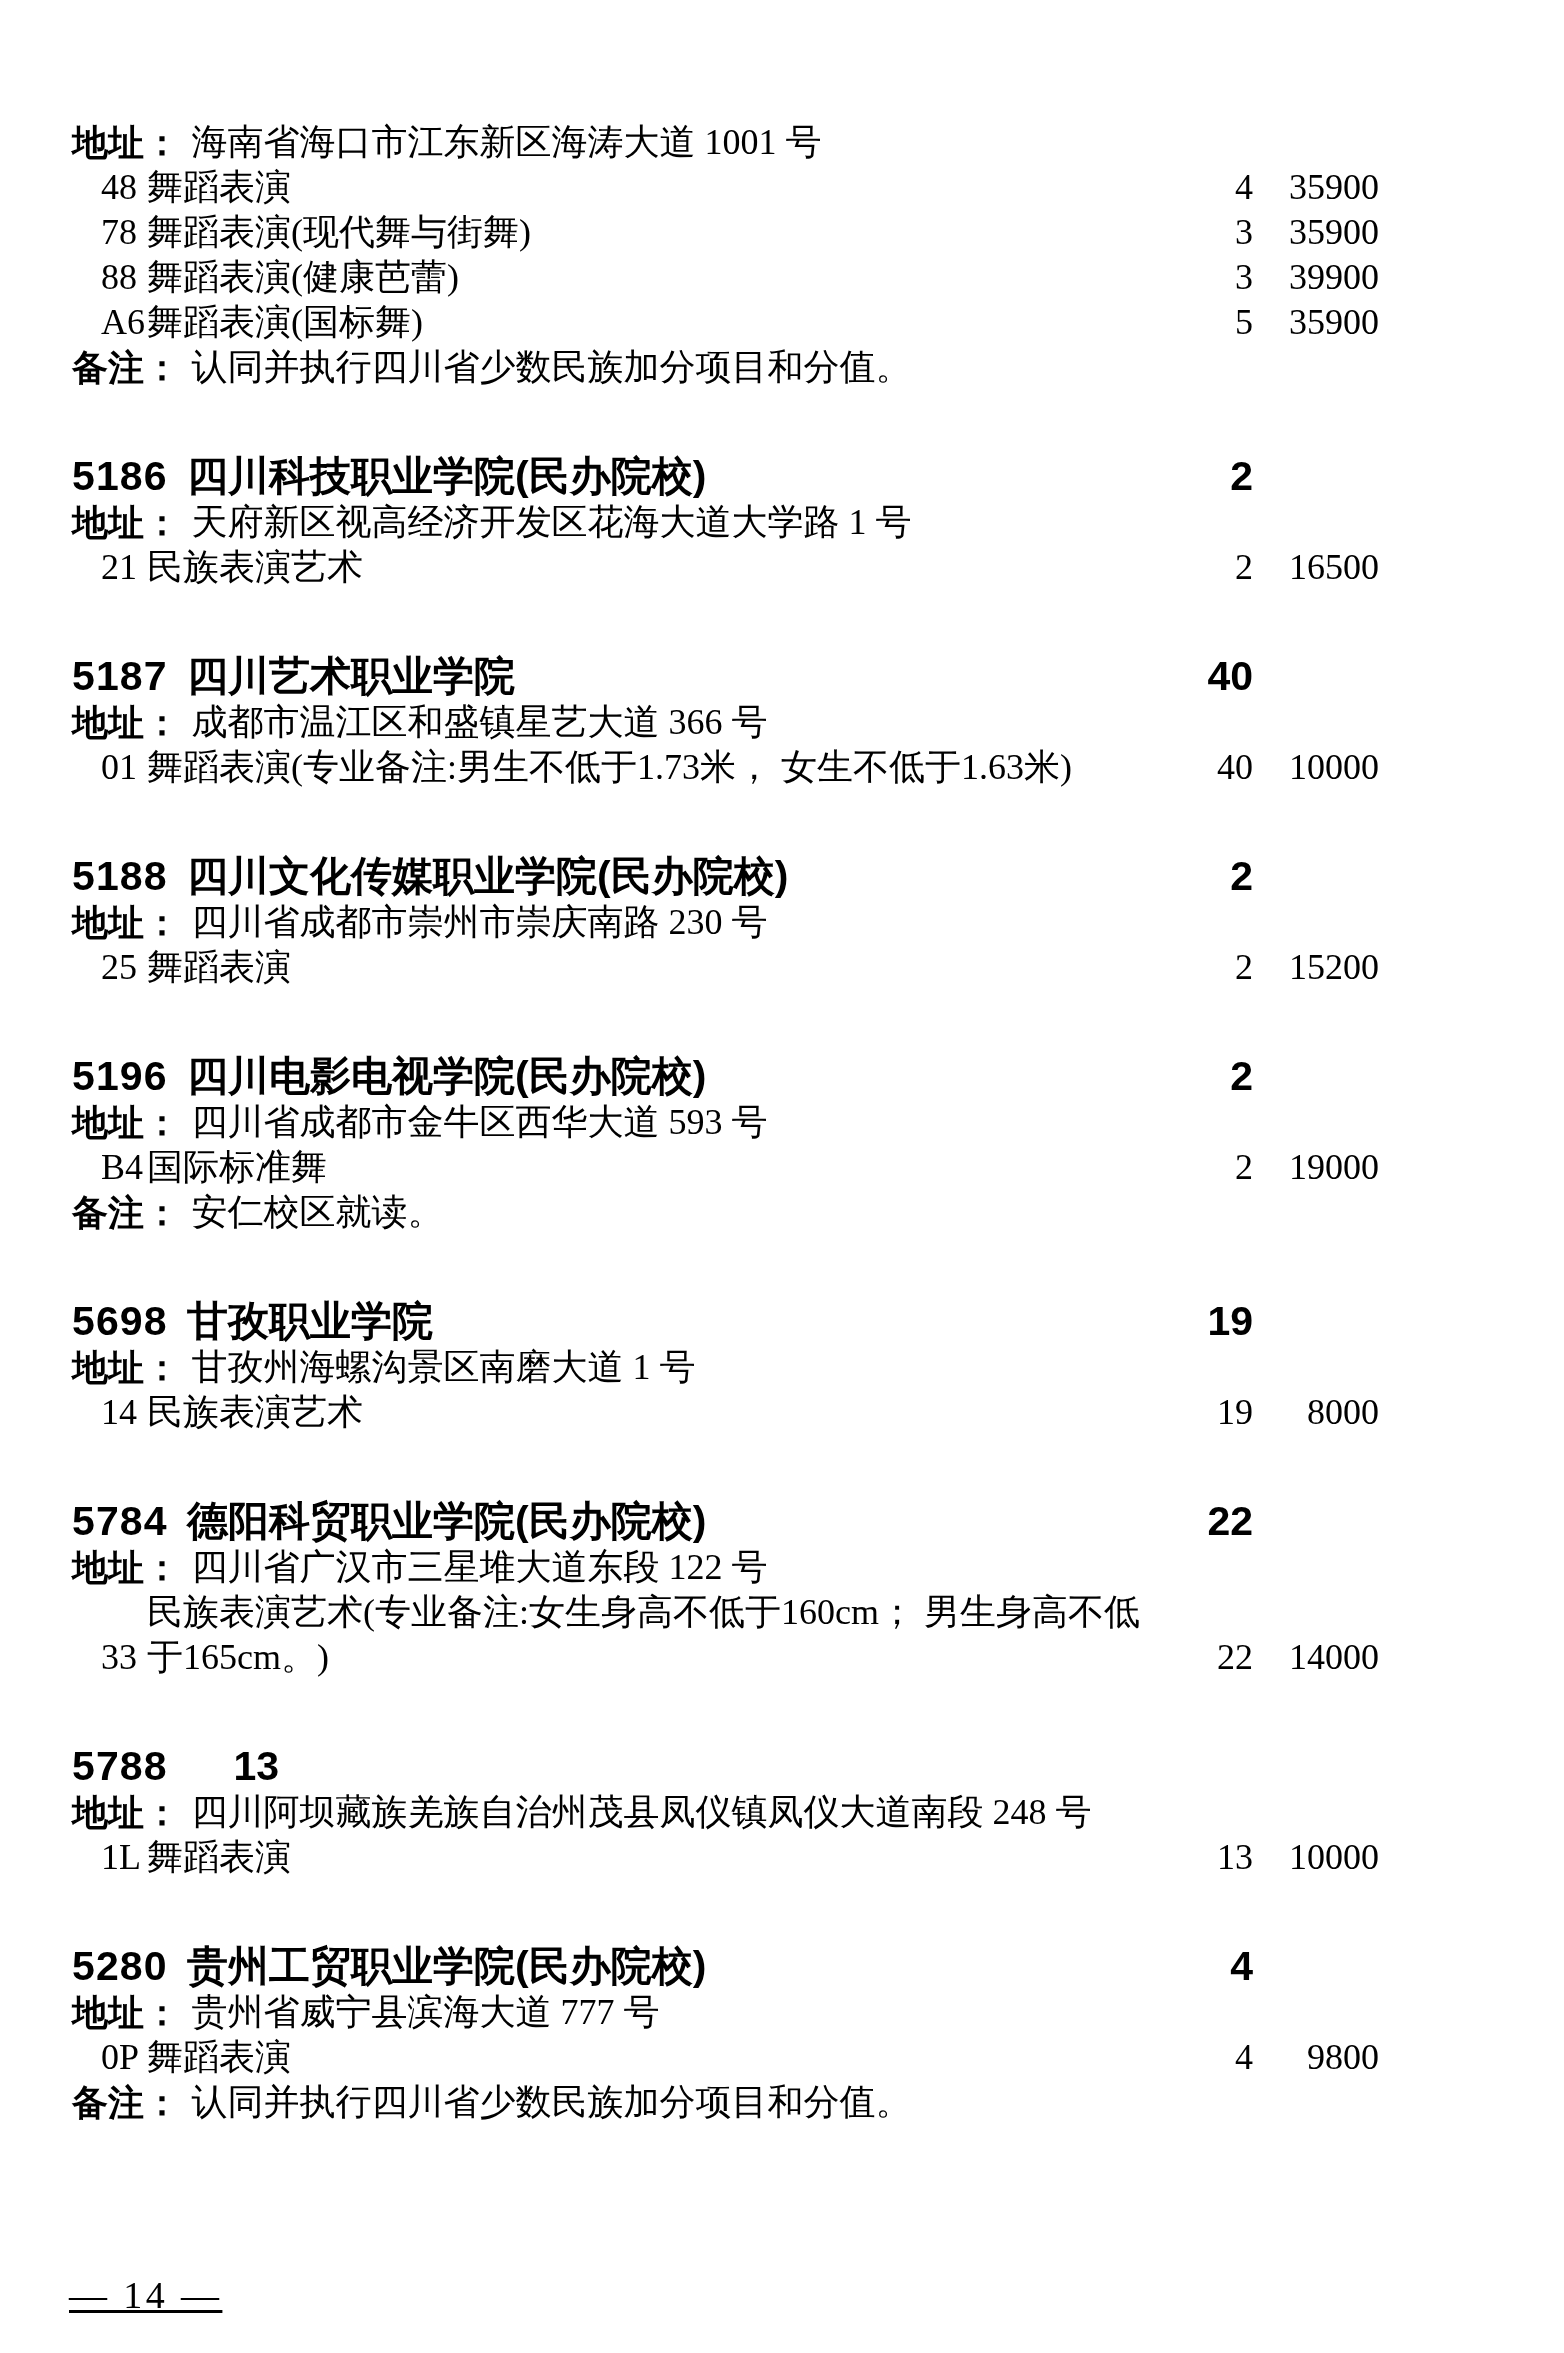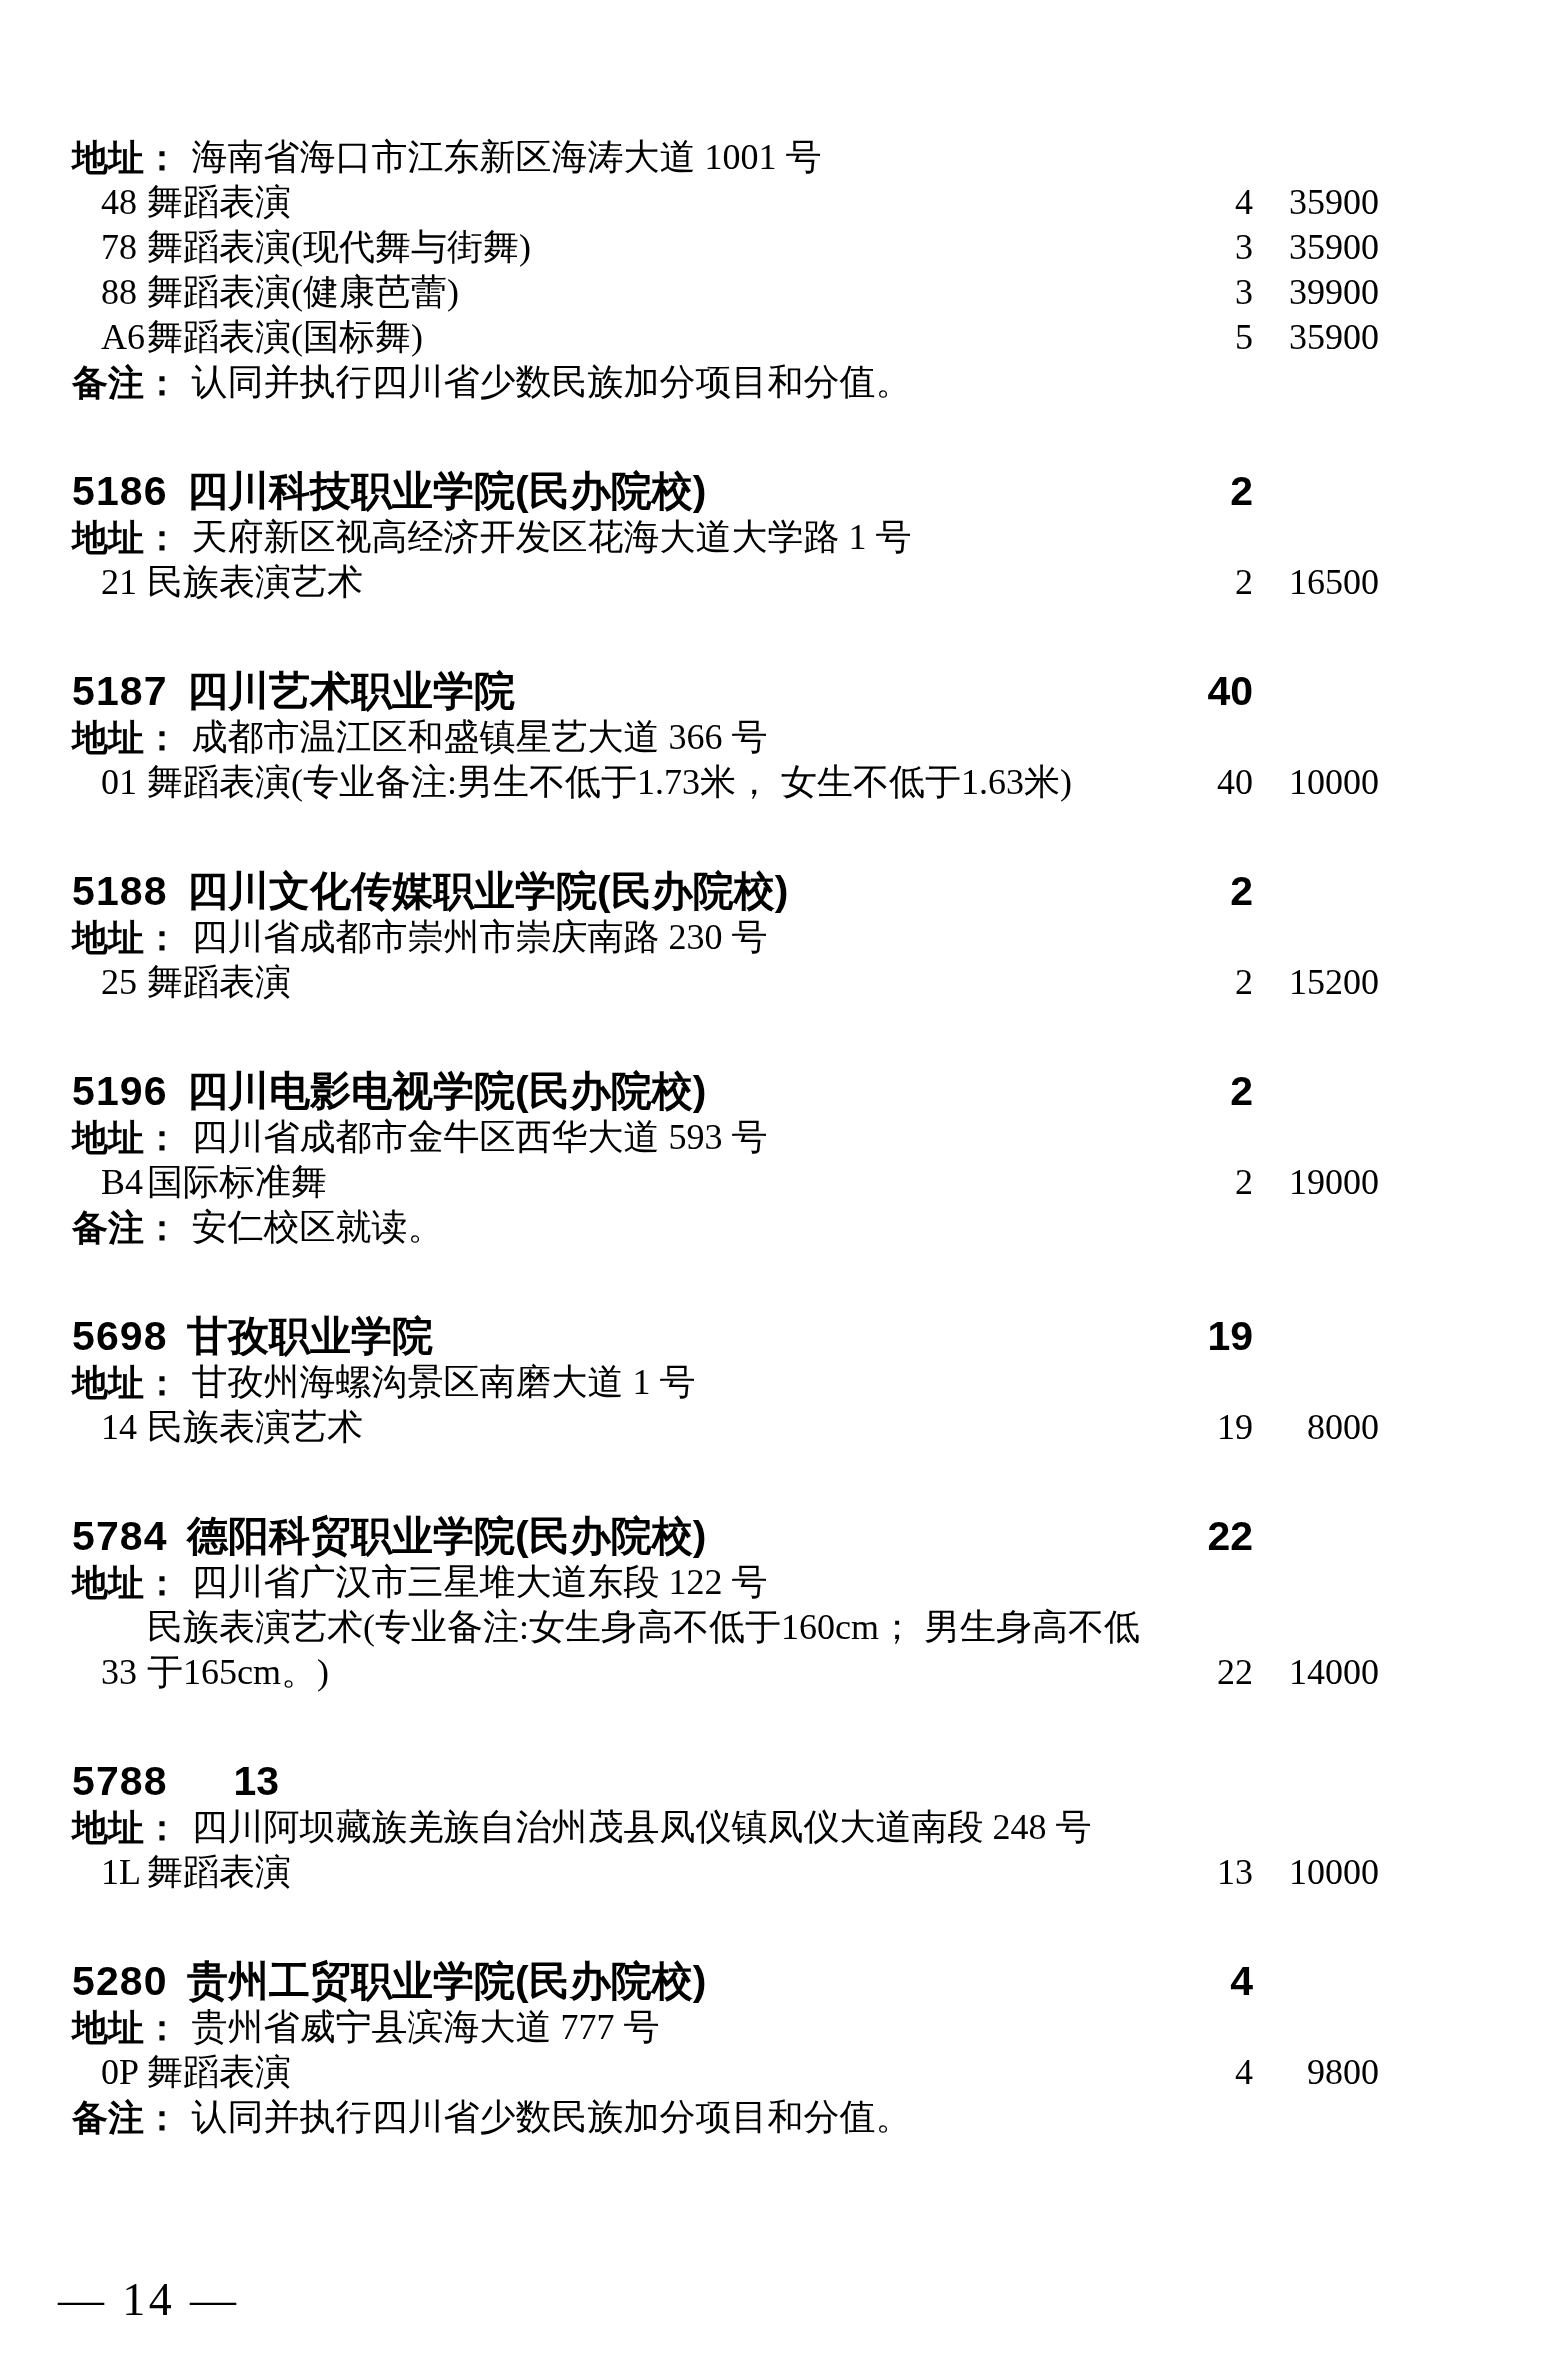--- a/index.html
+++ b/index.html
@@ -7,21 +7,21 @@
     width: 1564px;
     height: 2354px;
     background: #ffffff;
     color: #000000;
     position: relative;
     font-family: "Liberation Serif", "DejaVu Serif", serif;
   }
   .content {
     position: absolute;
     left: 72px;
-    top: 135px;
+    top: 120px;
     width: 1307px;
   }
   
   .title-row {
     display: flex;
     align-items: baseline;
     margin-top: 62px;
     font-family: "Liberation Sans", "DejaVu Sans", sans-serif;
     font-weight: bold;
     font-size: 41px;
@@ -54,25 +54,26 @@
     font-size: 36px;
     line-height: 45px;
   }
   .c-code { width: 46px; margin-left: 29px; flex: none; }
   .c-name { flex: 1; min-width: 0; }
   .c-name.nowrap { white-space: nowrap; }
   .c-count { width: 92px; text-align: right; flex: none; }
   .c-fee { width: 126px; text-align: right; flex: none; }
   .footer {
     position: absolute;
-    left: 58px;
+    left: 69px;
     top: 2273px;
-    font-size: 46px;
+    font-size: 38px;
     letter-spacing: 3.4px;
     font-family: "Liberation Serif", "DejaVu Serif", serif;
+    text-decoration: underline;
   }
 </style>
 </head>
 <body>
 
 <div class="content">
 
   <div class="label-row">
     <span class="lbl">地址：</span>
     <span class="kai">海南省海口市江东新区海涛大道 1001 号</span>

